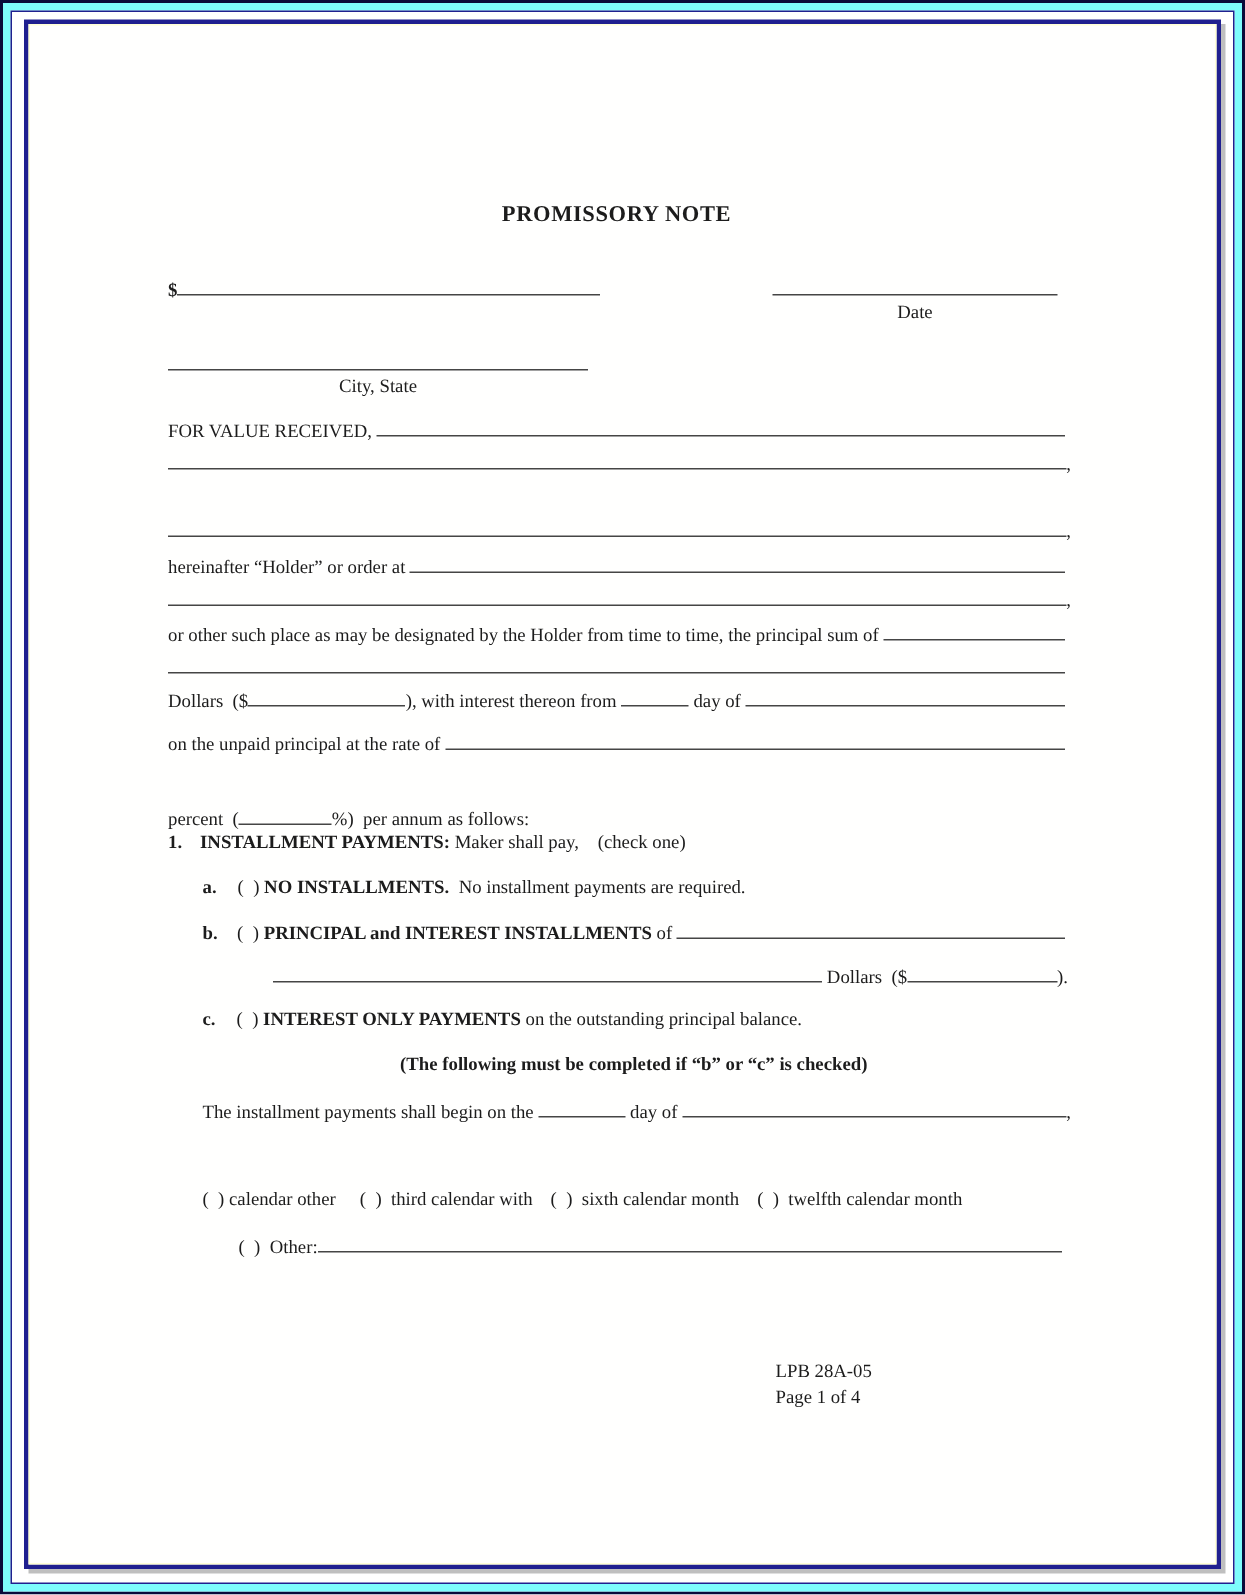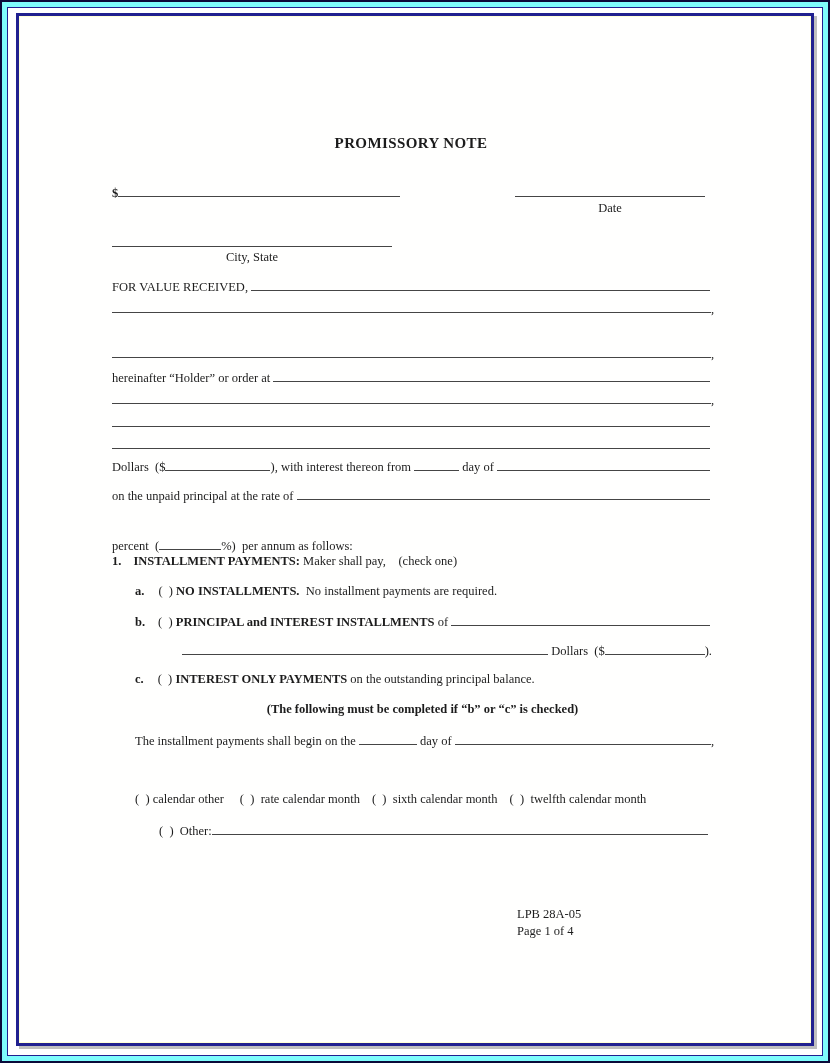--- a/index.html
+++ b/index.html
@@ -80,20 +80,21 @@
     </div>
     <div class="line" style="top: 368px; left: 112px; right: 120px;">
       <span class="t">hereinafter “Holder” or order at </span>
       <span class="blank fill"></span>
     </div>
     <div class="line" style="top: 390px; left: 112px; right: 116px;">
       <span class="blank fill"></span>
       <span class="t">,</span>
     </div>
     <div class="line" style="top: 413px; left: 112px; right: 120px;">
+      <span class="t">or other such place as may be designated by the Holder from time to time, the principal sum of </span>
       <span class="blank fill"></span>
     </div>
     <div class="line" style="top: 435px; left: 112px; right: 120px;">
       <span class="blank fill"></span>
     </div>
     <div class="line" style="top: 457px; left: 112px; right: 120px;">
       <span class="t">Dollars  ($</span>
       <span class="blank" style="flex: 0 0 105px; width: 105px;"></span>
       <span class="t">), with interest thereon from </span>
       <span class="blank" style="flex: 0 0 45px; width: 45px;"></span>
@@ -149,21 +150,21 @@
     <div class="line" style="top: 731px; left: 135px; right: 116px;">
       <span class="t">The installment payments shall begin on the </span>
       <span class="blank" style="flex: 0 0 58px; width: 58px;"></span>
       <span class="t"> day of </span>
       <span class="blank fill"></span>
       <span class="t">,</span>
     </div>
     <div class="line" style="top: 791px; left: 135px; right: 118px;">
       <span class="t">(  ) calendar other</span>
       <span class="sp" style="width: 16px;"></span>
-      <span class="t">(  )  rate calendar month</span>
+      <span class="t">(  )  third calendar with</span>
       <span class="sp" style="width: 12px;"></span>
       <span class="t">(  )  sixth calendar month</span>
       <span class="sp" style="width: 12px;"></span>
       <span class="t">(  )  twelfth calendar month</span>
     </div>
     <div class="line" style="top: 821px; left: 135px; right: 122px; margin-left: 24px;">
       <span class="t">(  )  Other:</span>
       <span class="blank fill"></span>
     </div>
     <div class="line right" style="top: 906px; left: 517px; width: 200px;">

